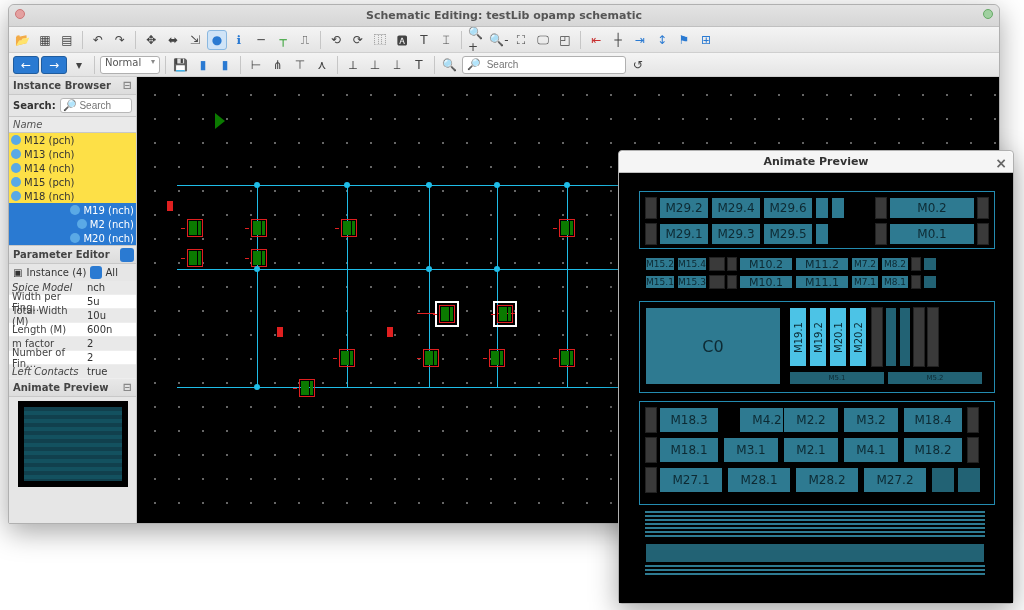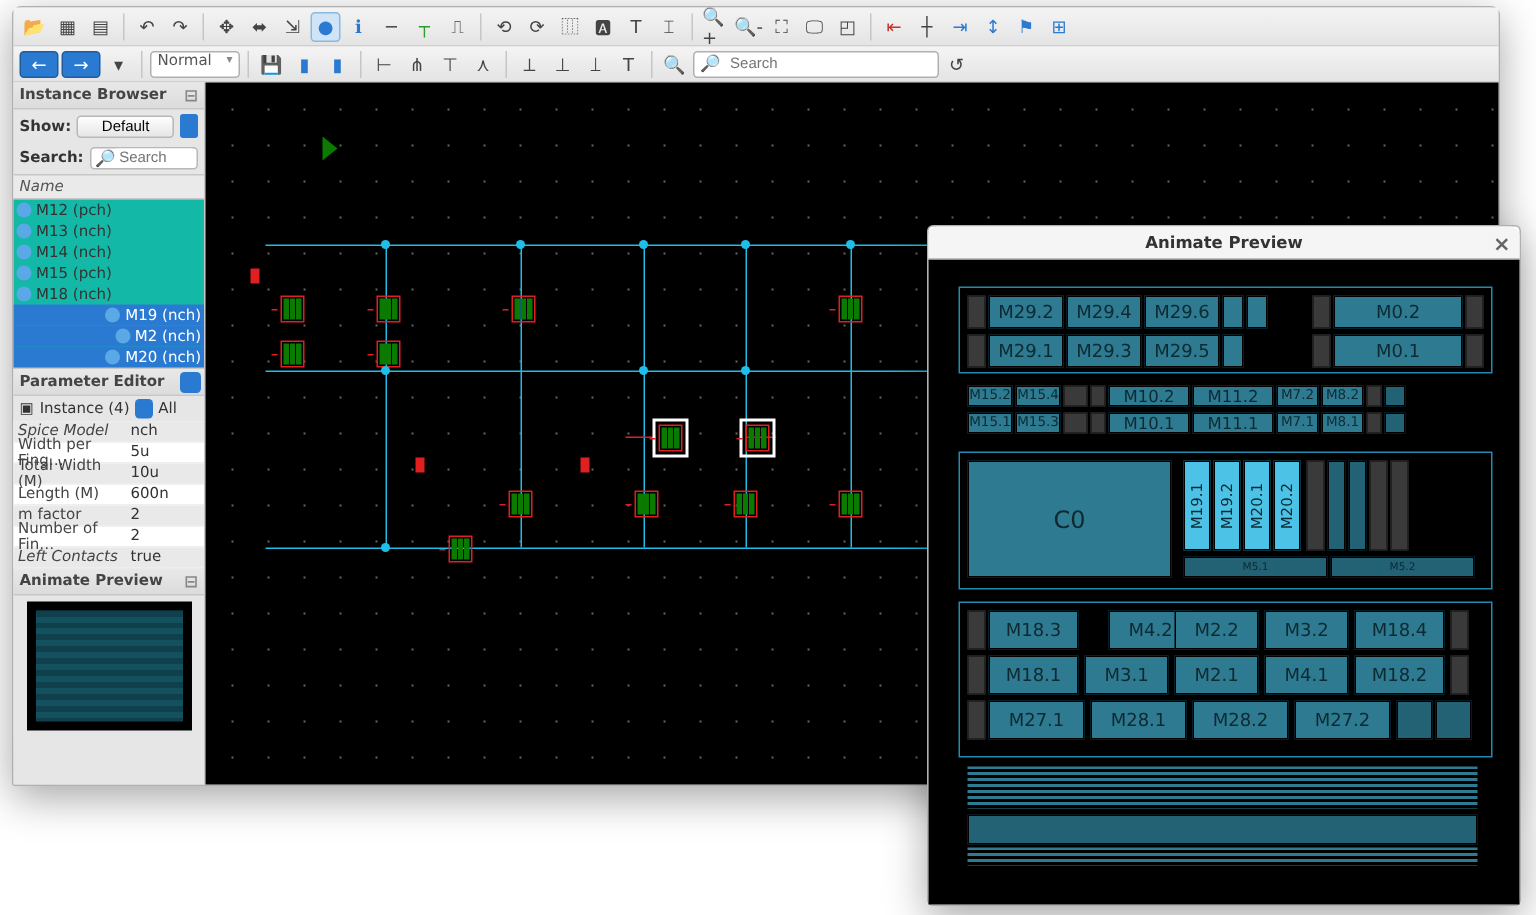--- a/index.html
+++ b/index.html
@@ -62,21 +62,21 @@
   .panel-hdr .coll{margin-left:auto;color:#888;font-size:11px;}
   .panel-hdr .blueknob{position:absolute;right:2px;top:2px;width:14px;height:14px;background:#2a7ad2;border-radius:3px;}
   .sidefields{padding:3px 4px;display:flex;align-items:center;gap:4px;font-size:10px;}
   .sidefields .lbl{font-weight:600;}
   .defbtn{background:linear-gradient(#fefefe,#e6e6e6);border:1px solid #b8b8b8;border-radius:3px;
     padding:1px 6px;font-size:10px;flex:1;}
   .searchfld{flex:1;display:flex;align-items:center;background:#fff;border:1px solid #b8b8b8;border-radius:3px;padding:0 3px;}
   .searchfld input{border:none;outline:none;width:100%;font-size:10px;}
   .listhdr{background:#eaeaea;border-bottom:1px solid #c8c8c8;border-top:1px solid #c8c8c8;
     padding:2px 4px;font-size:10px;font-style:italic;color:#555;}
-  .tree{background:#14b8a6;border-bottom:1px solid #c8c8c8;overflow:hidden;}
+  .tree{background:#fde047;border-bottom:1px solid #c8c8c8;overflow:hidden;}
   .tree .row{display:flex;align-items:center;padding:1px 2px;font-size:10px;gap:3px;height:14px;}
   .tree .row .ic{width:10px;height:10px;border-radius:50%;background:#5aa9e6;display:inline-block;}
   .tree .row.sel{background:#2a7ad2;color:#fff;justify-content:flex-end;}
   .tree .row.indent{padding-left:14px;}
   .paramtab{display:flex;background:#e6e6e6;padding:2px 4px;gap:4px;font-size:10px;align-items:center;}
   .paramtab .tab{background:#2a7ad2;color:#fff;padding:1px 4px;border-radius:3px;}
   .kvrows{background:#fff;}
   .kvrows .kv{display:flex;font-size:10px;height:14px;align-items:center;border-bottom:1px solid #eee;}
   .kvrows .kv:nth-child(odd){background:#e9e9e9;}
   .kvrows .k{width:78px;padding-left:3px;color:#444;}
@@ -112,20 +112,29 @@
   .block.dark{background:#226274;}
   .block.gray{background:#3a3a3a;border-color:#222;}
   .vtext{writing-mode:vertical-rl;transform:rotate(180deg);}
   .outline{position:absolute;border:1px solid #238bb0;pointer-events:none;}
   .strips{position:absolute;background:repeating-linear-gradient(#2e7a91 0 2px,#000 2px 4px);}
 </style>
 </head>
 <body>
 
 <div class="window main-window">
+  <div class="titlebar">
+    <div class="wc" style="left:6px">
+        <span></span>
+      </div>
+    <span>Schematic Editing: testLib opamp schematic</span>
+    <div class="wc" style="right:6px">
+        <span style="background:#a0d0a0;border-color:#6a6"></span>
+      </div>
+  </div>
 
   <div class="toolbar">
     <div class="tbbtn">📂</div>
     <div class="tbbtn">▦</div>
     <div class="tbbtn">▤</div>
     <div class="tbsep"></div>
     <div class="tbbtn">↶</div>
     <div class="tbbtn">↷</div>
     <div class="tbsep"></div>
     <div class="tbbtn">✥</div>
@@ -189,25 +198,20 @@
     </div>
     <div class="tbbtn">↺</div>
   </div>
 
   <div class="body">
 
     <div class="sidebar">
       <div class="panel-hdr">
         <span>Instance Browser</span>
         <span class="coll">⊟</span>
-      </div>
-      <div class="sidefields">
-        <span class="lbl">Show:</span>
-        <button class="defbtn">Default</button>
-        <span class="blueknob" style="position:static;width:12px;height:16px;border-radius:2px;background:#2a7ad2;"></span>
       </div>
       <div class="sidefields">
         <span class="lbl">Search:</span>
         <div class="searchfld">
           <span class="magn">🔎</span>
           <input placeholder="Search" style="">
         </div>
       </div>
       <div class="listhdr">Name</div>
       <div class="tree" id="tree">

